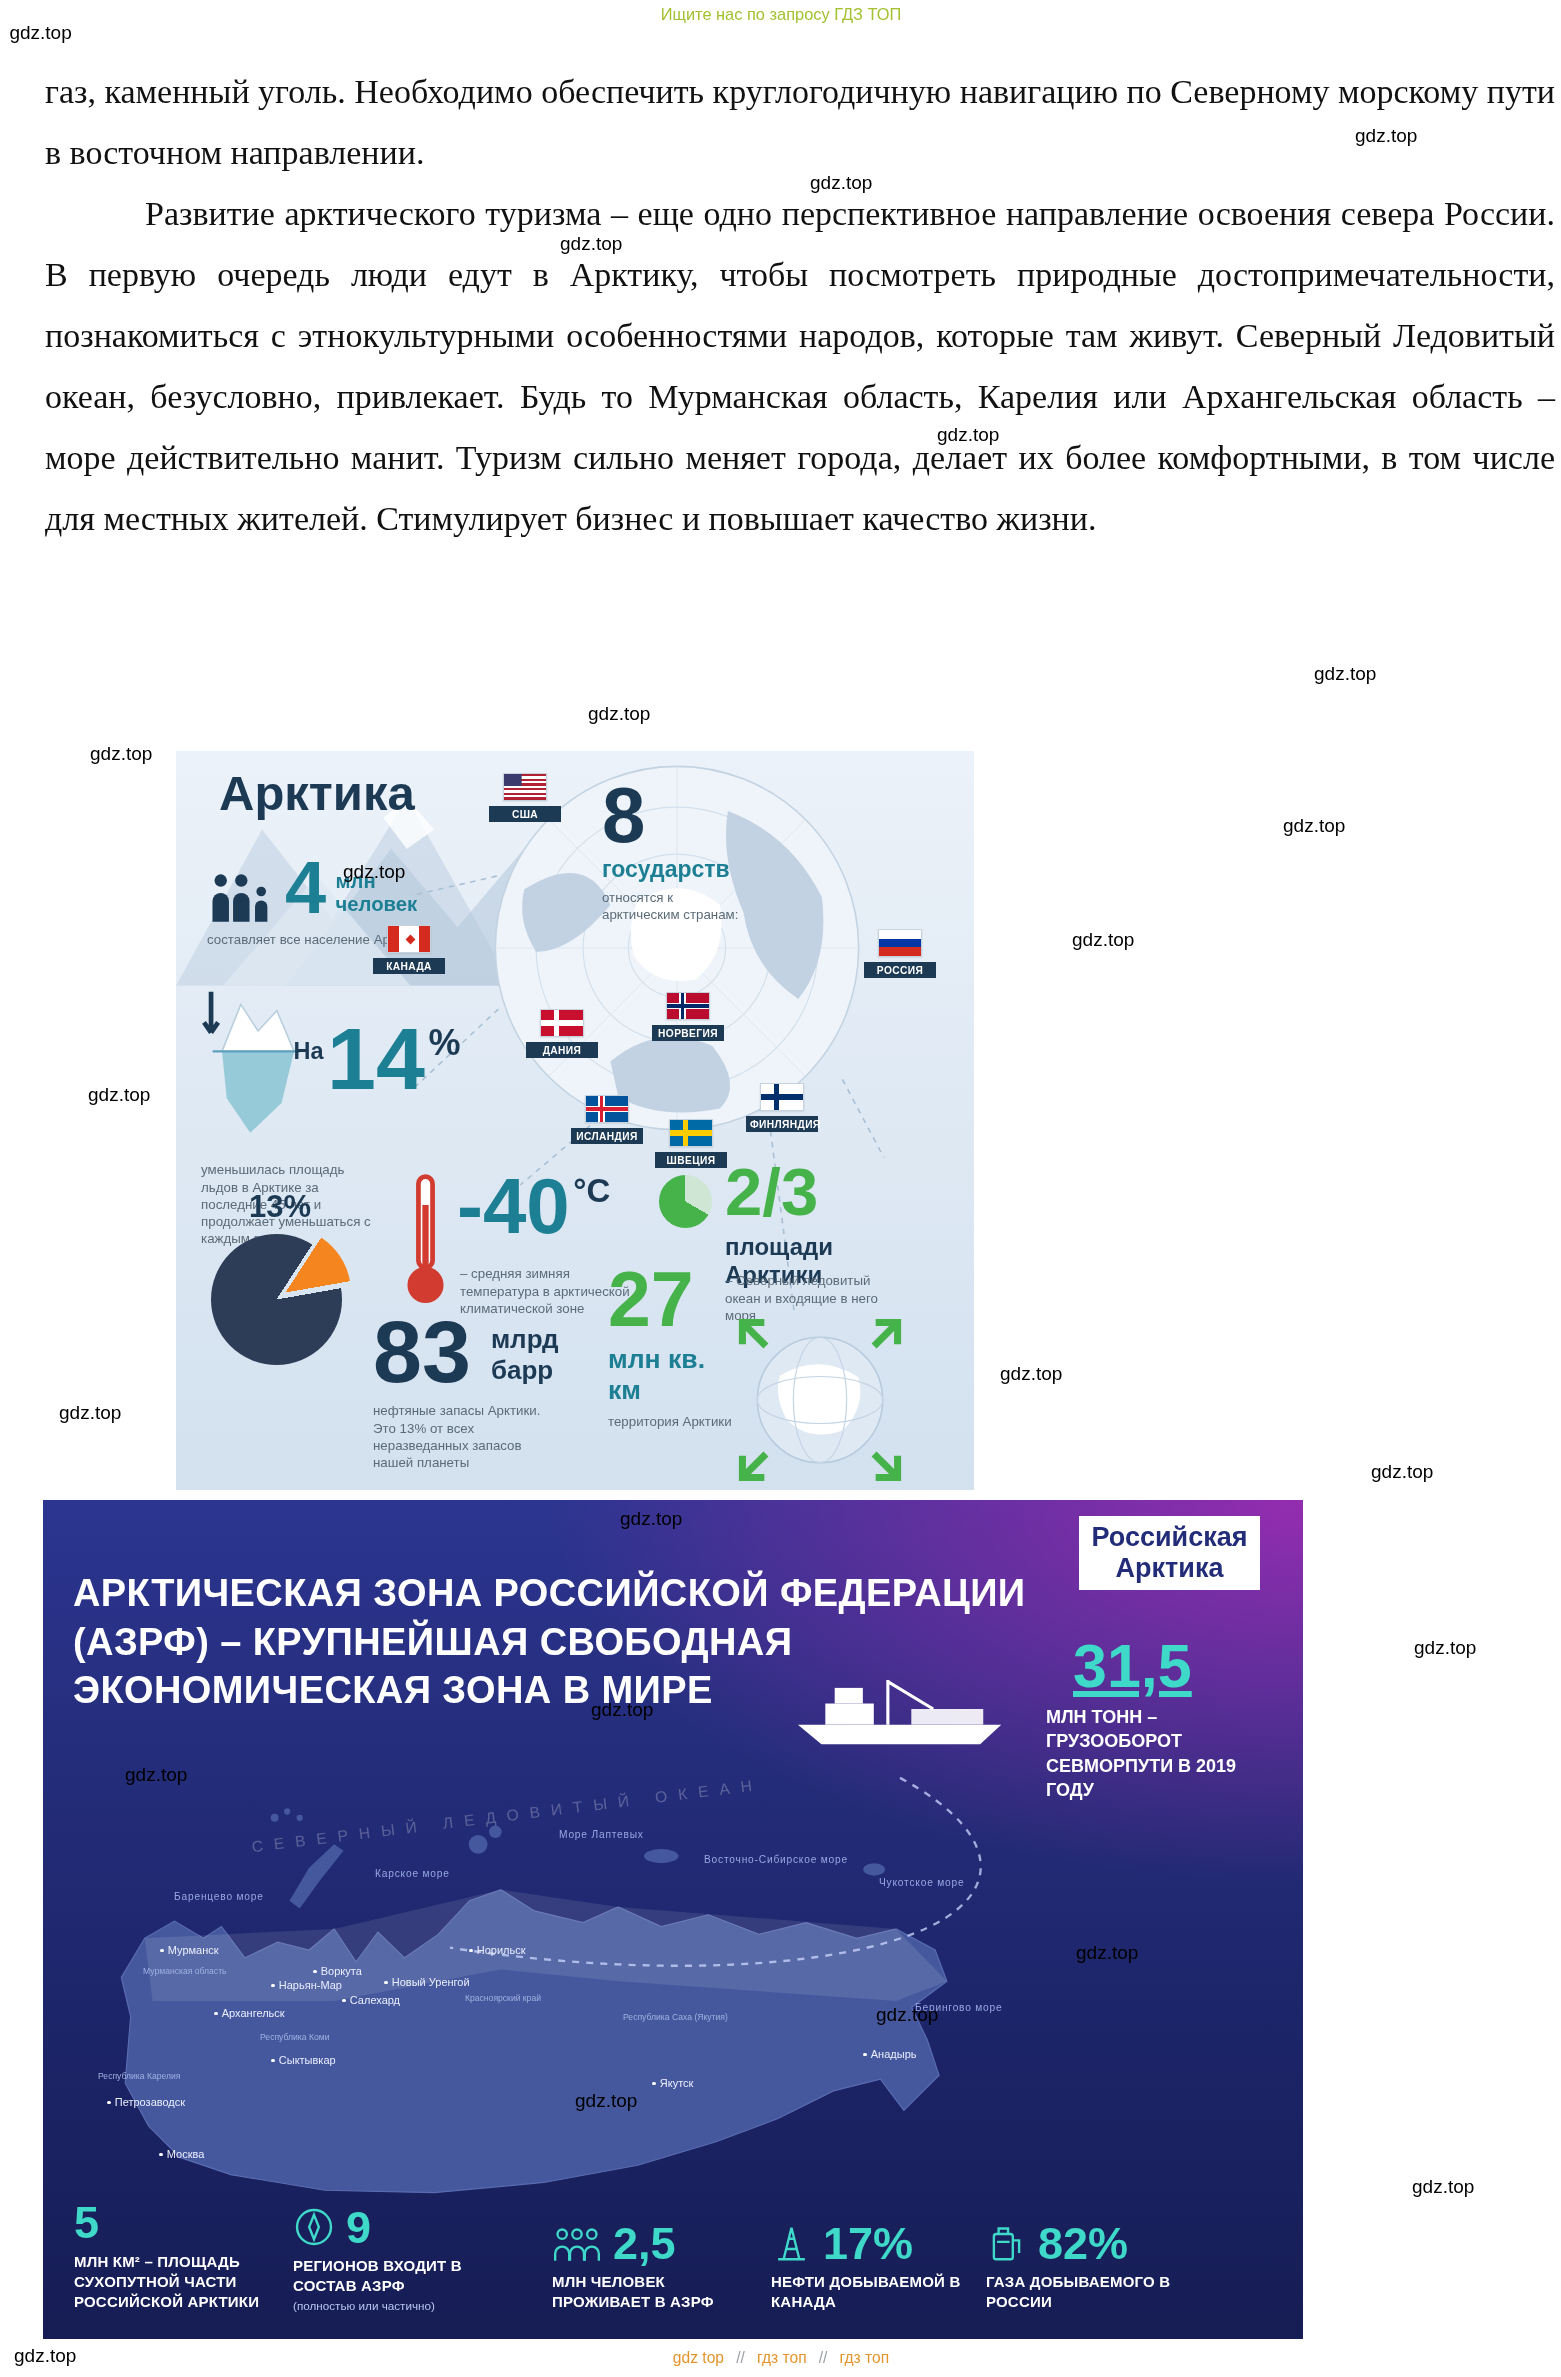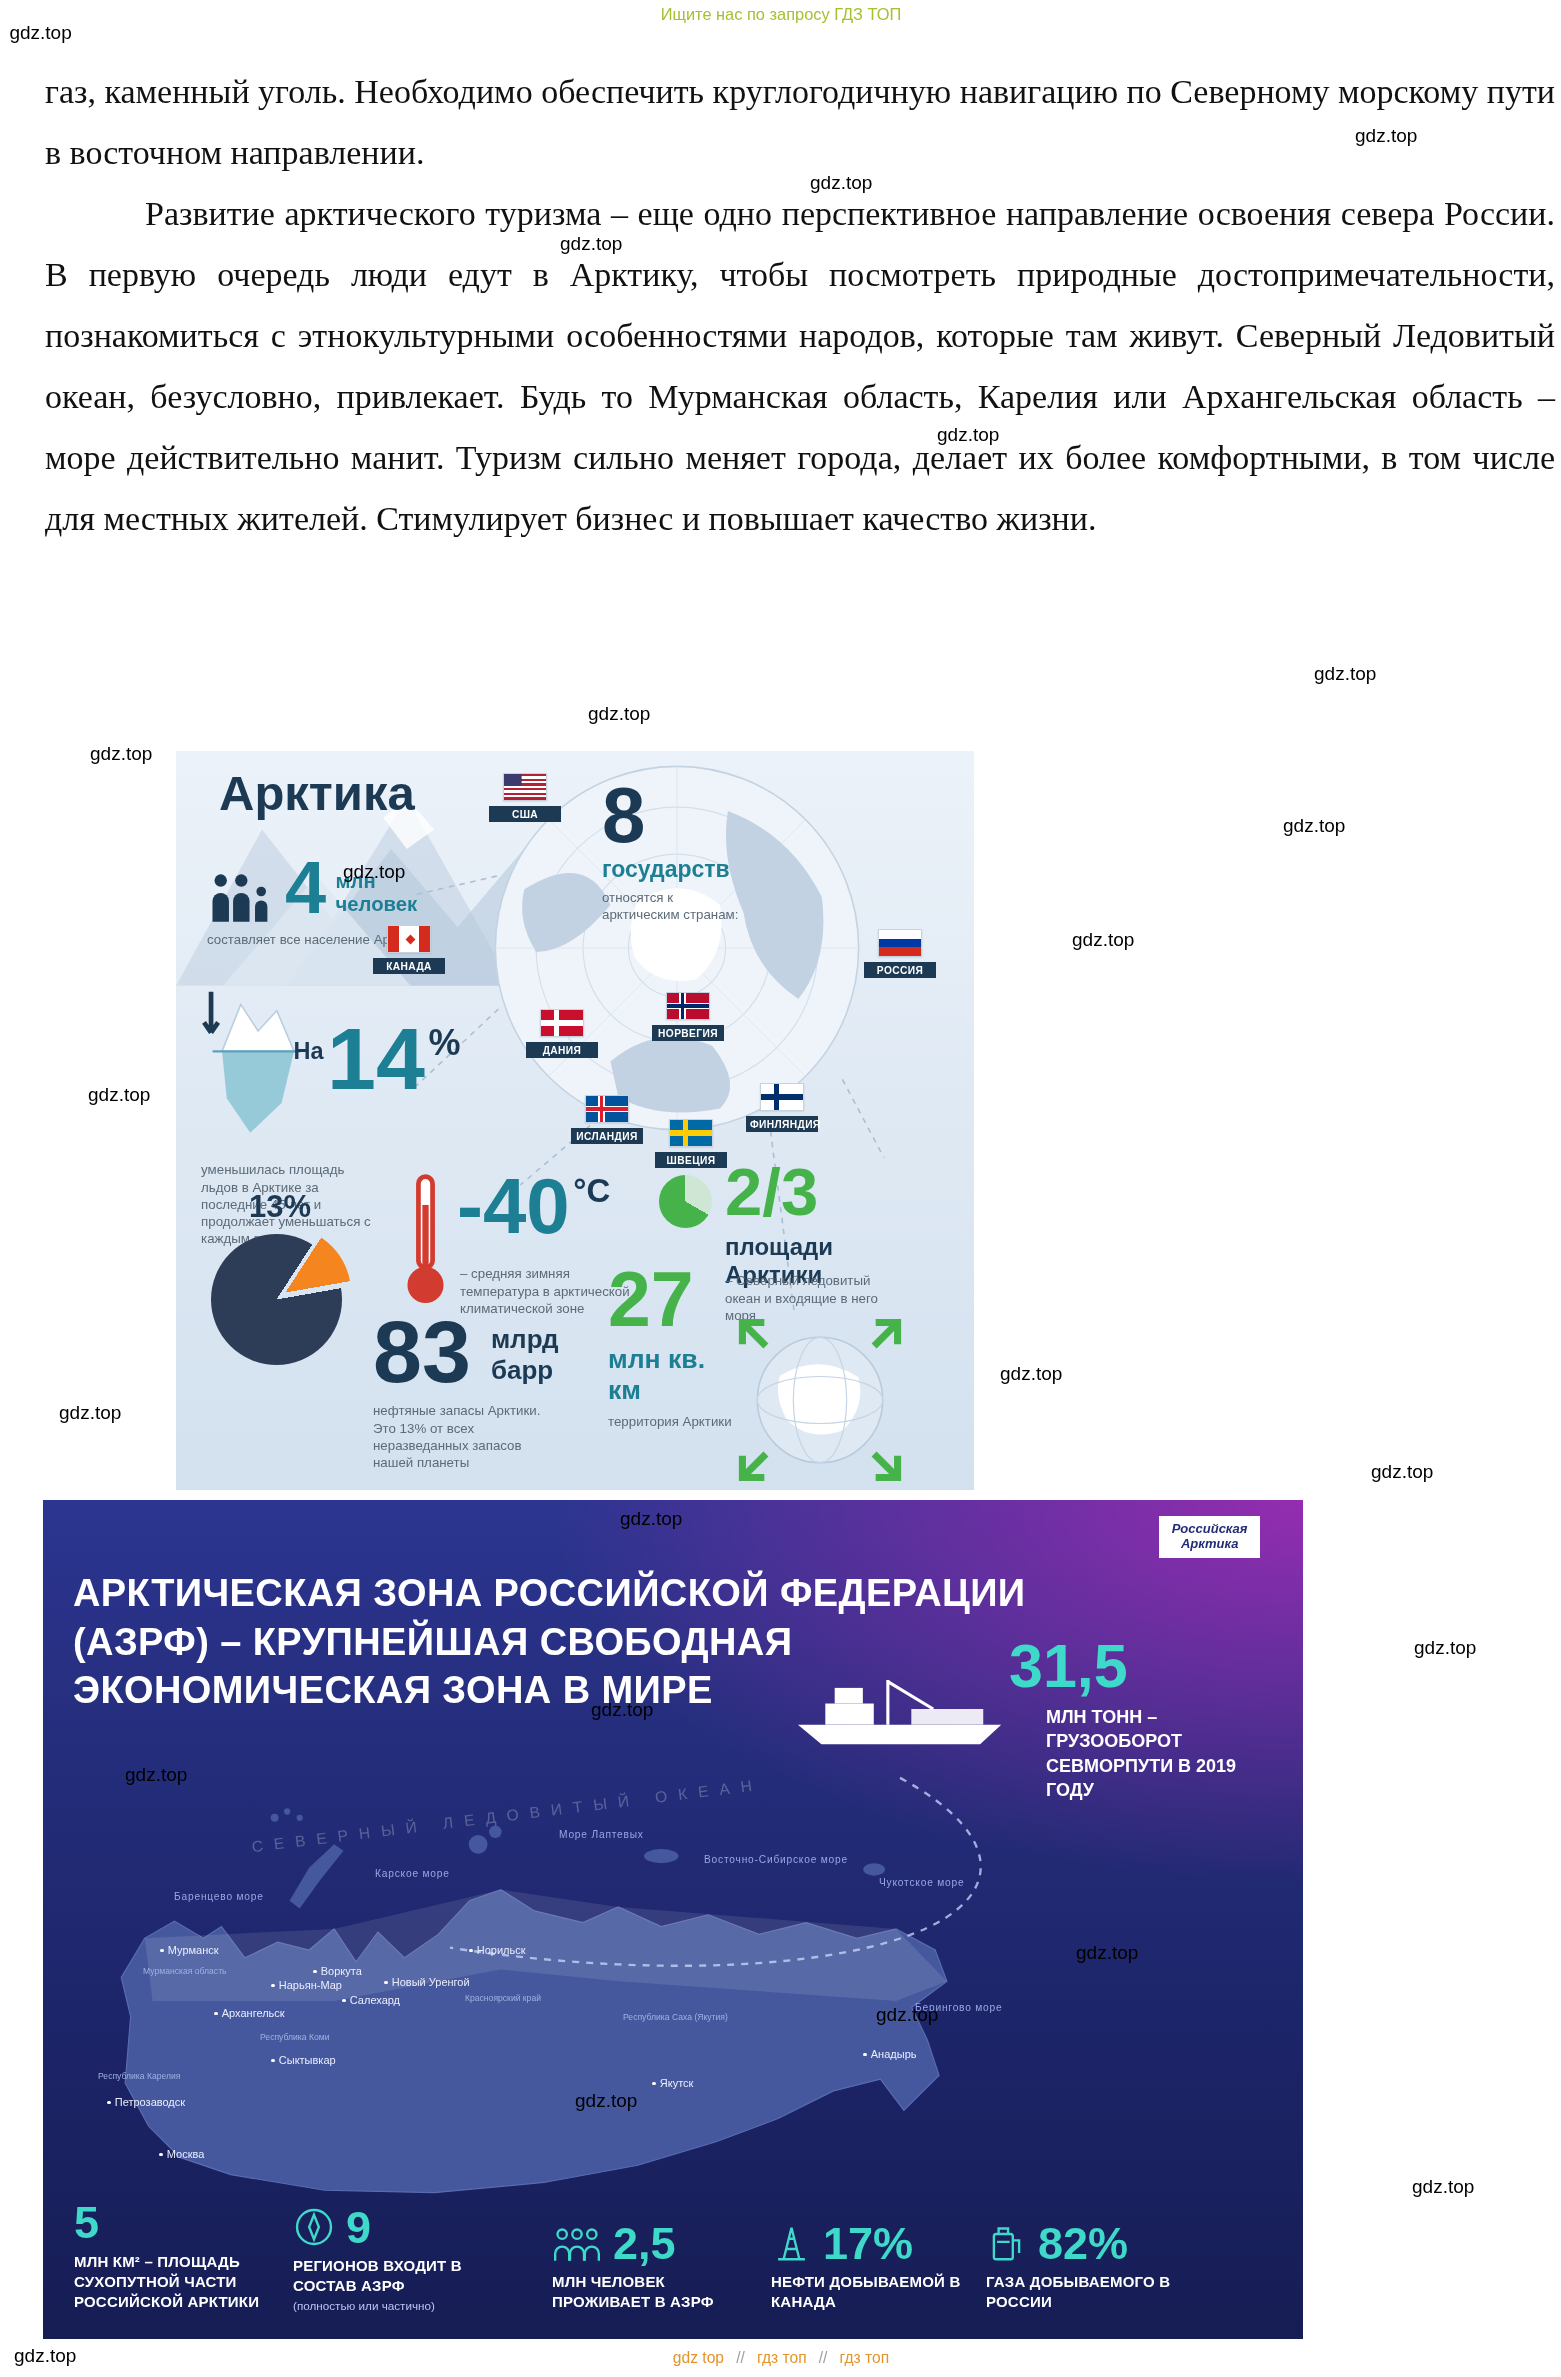--- a/index.html
+++ b/index.html
@@ -112,27 +112,27 @@
   .globe { position:absolute; left:557px; top:562px; width:174px; height:174px; z-index:3; }
 
   
   .azrf { position:absolute; left:43px; top:1500px; width:1260px; height:839px;
     background:linear-gradient(180deg,#2c3590 0%,#232c78 35%,#1b2365 70%,#161d54 100%);
     overflow:hidden; }
   .azrf-purple { position:absolute; right:0; top:0; width:62%; height:48%;
     background:radial-gradient(ellipse at 100% 0%, rgba(154,44,178,.95) 0%, rgba(154,44,178,0) 68%); }
   .azrf-badge { position:absolute; right:43px; top:15.6px; background:#fff; padding:6.3px 12.5px;
     text-align:center; z-index:5; }
-  .azrf-badge div { color:#232c78; font-size:13px; font-weight:bold; line-height:1.15;font-style:italic; }
+  .azrf-badge div { color:#232c78; font-size:27px; font-weight:bold; line-height:1.15; }
   .azrf-title { position:absolute; left:30px; top:69px; z-index:5; color:#fff;
     font-size:38px; font-weight:bold; line-height:1.28; letter-spacing:0.4px; }
   .azrf-map { position:absolute; left:0; top:0; z-index:1; }
   .ship { position:absolute; left:751px; top:166px; z-index:4; }
-  .cargo-val { position:absolute; left:966px; top:131px; color:#3ed9c9; font-size:61px;
-    font-weight:bold; z-index:5; }
+  .cargo-val { position:absolute; left:1030px; top:131px; color:#3ed9c9; font-size:61px;
+    font-weight:bold; z-index:5;text-decoration:underline; }
   .cargo-cap { position:absolute; left:1003px; top:205px; width:235px; color:#fff;
     font-size:18px; font-weight:bold; line-height:1.35; z-index:5; }
   .ocean-label { position:absolute; left:207px; top:307px; transform:rotate(-7deg);
     letter-spacing:11px; font-size:15.6px; color:rgba(255,255,255,.25); z-index:2; white-space:nowrap; }
   .city { position:absolute; z-index:3; font-size:11px; color:#eaeefc; white-space:nowrap; }
   .city::before { content:""; display:inline-block; width:3.9px; height:3.9px; border-radius:50%;
     background:#fff; margin-right:3.9px; vertical-align:1.6px; }
   .rlabel { position:absolute; z-index:3; font-size:8.6px; color:#9fb0e0; white-space:nowrap; }
   .slabel { position:absolute; z-index:3; font-size:10.2px; color:#97a7e2; letter-spacing:0.8px; white-space:nowrap; }
   .azstat { position:absolute; bottom:26.6px; z-index:5; }

